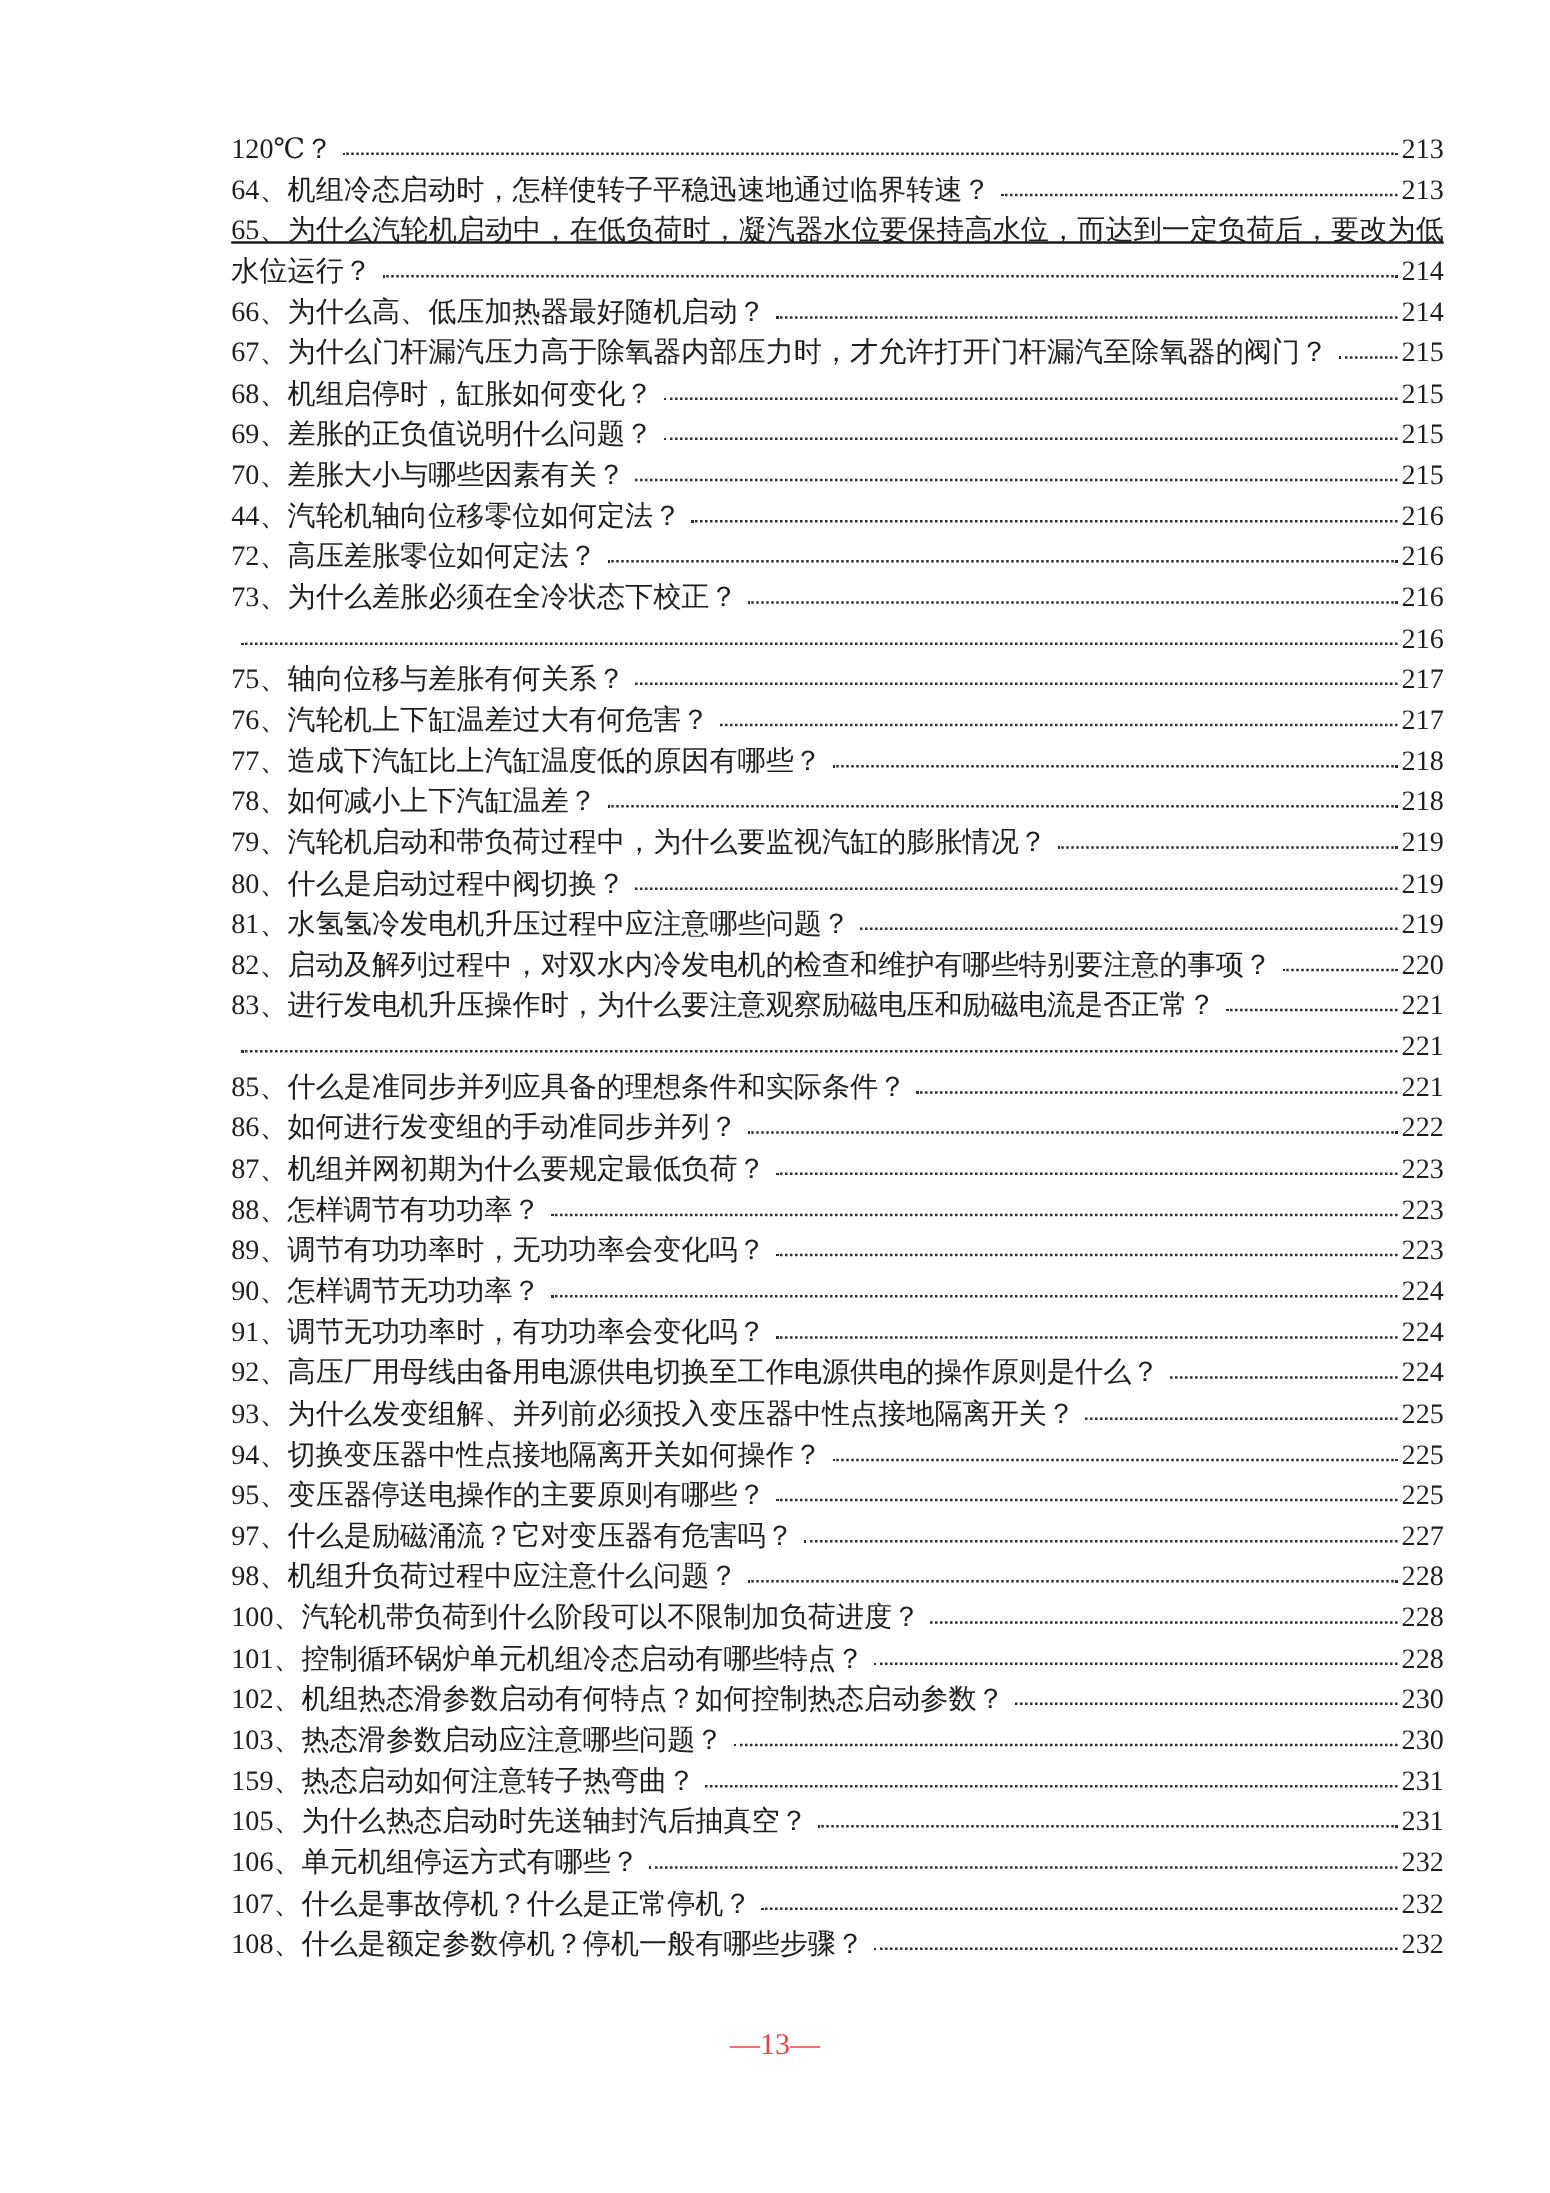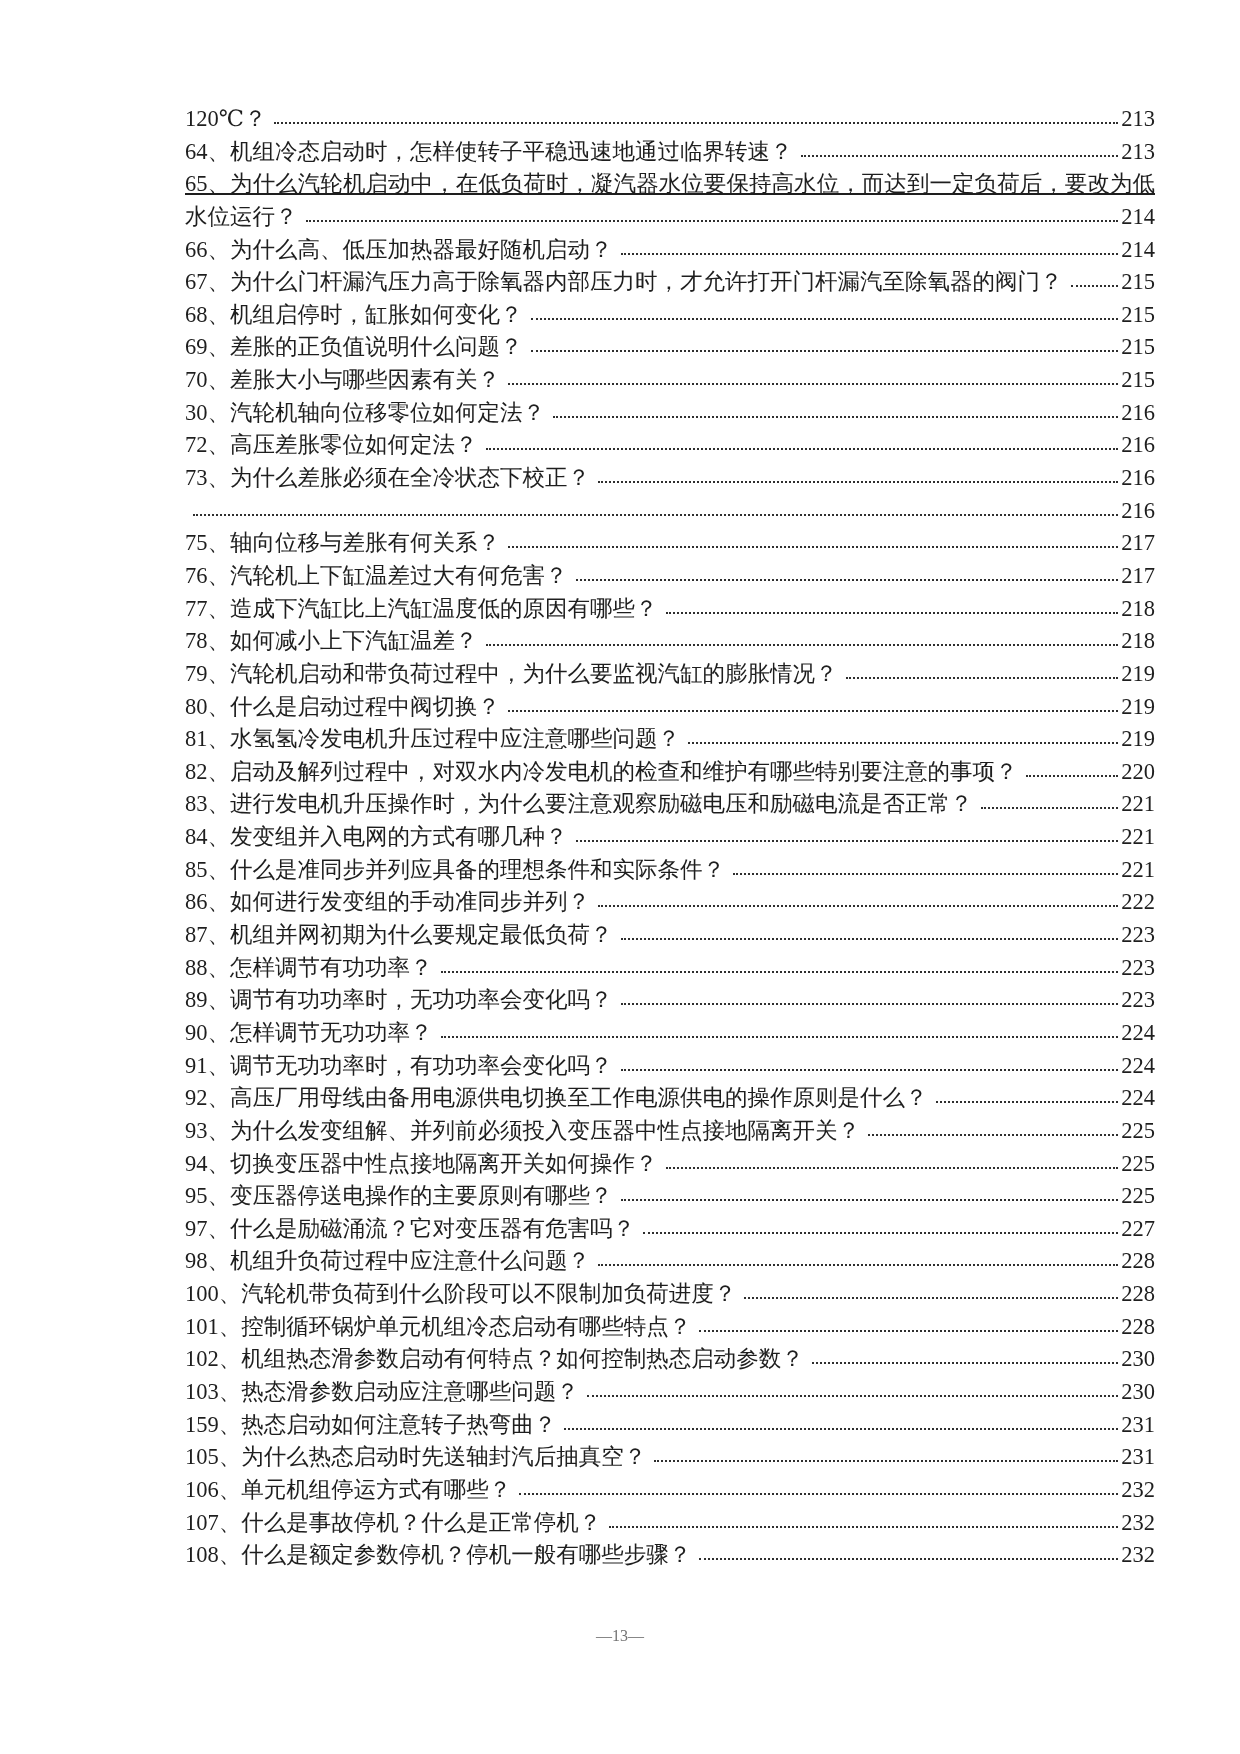--- a/index.html
+++ b/index.html
@@ -44,23 +44,23 @@
     margin: 0 3px 0 8px;
     transform: translateY(-2px);
   }
   .page-num { flex: 0 0 auto; text-align: right; }
   .footer {
     position: absolute;
     left: 0;
     width: 100%;
     top: 1620px;
     text-align: center;
-    font-size: 16px;
+    font-size: 24px;
     line-height: 32px;
-    color: #737373;
+    color: #ef4444;
   }
 </style>
 </head>
 <body>
 
 <div class="page">
   <div class="toc">
       <div class="row">
     <span class="text">120℃？</span>
     <span class="leader"></span>
@@ -99,21 +99,21 @@
     <span class="text">69、差胀的正负值说明什么问题？</span>
     <span class="leader"></span>
     <span class="page-num">215</span>
   </div>
       <div class="row">
     <span class="text">70、差胀大小与哪些因素有关？</span>
     <span class="leader"></span>
     <span class="page-num">215</span>
   </div>
       <div class="row">
-    <span class="text">30、汽轮机轴向位移零位如何定法？</span>
+    <span class="text">44、汽轮机轴向位移零位如何定法？</span>
     <span class="leader"></span>
     <span class="page-num">216</span>
   </div>
       <div class="row">
     <span class="text">72、高压差胀零位如何定法？</span>
     <span class="leader"></span>
     <span class="page-num">216</span>
   </div>
       <div class="row">
     <span class="text">73、为什么差胀必须在全冷状态下校正？</span>
@@ -163,21 +163,20 @@
     <span class="text">82、启动及解列过程中，对双水内冷发电机的检查和维护有哪些特别要注意的事项？</span>
     <span class="leader"></span>
     <span class="page-num">220</span>
   </div>
       <div class="row">
     <span class="text">83、进行发电机升压操作时，为什么要注意观察励磁电压和励磁电流是否正常？</span>
     <span class="leader"></span>
     <span class="page-num">221</span>
   </div>
       <div class="row">
-    <span class="text">84、发变组并入电网的方式有哪几种？</span>
     <span class="leader"></span>
     <span class="page-num">221</span>
   </div>
       <div class="row">
     <span class="text">85、什么是准同步并列应具备的理想条件和实际条件？</span>
     <span class="leader"></span>
     <span class="page-num">221</span>
   </div>
       <div class="row">
     <span class="text">86、如何进行发变组的手动准同步并列？</span>

